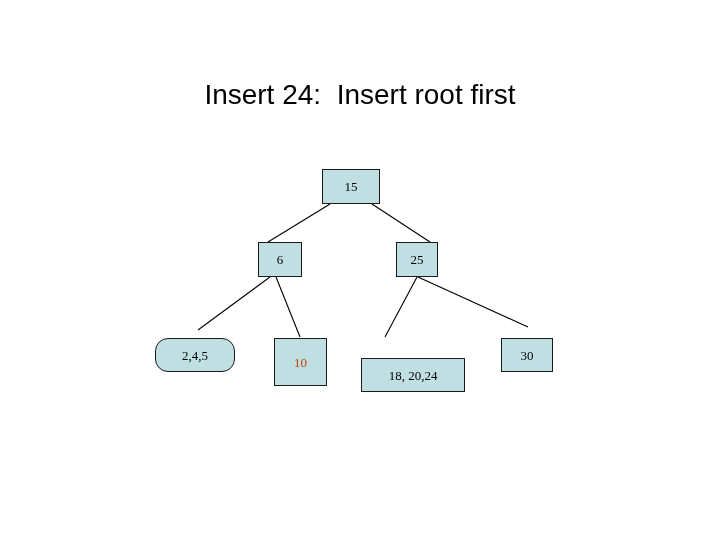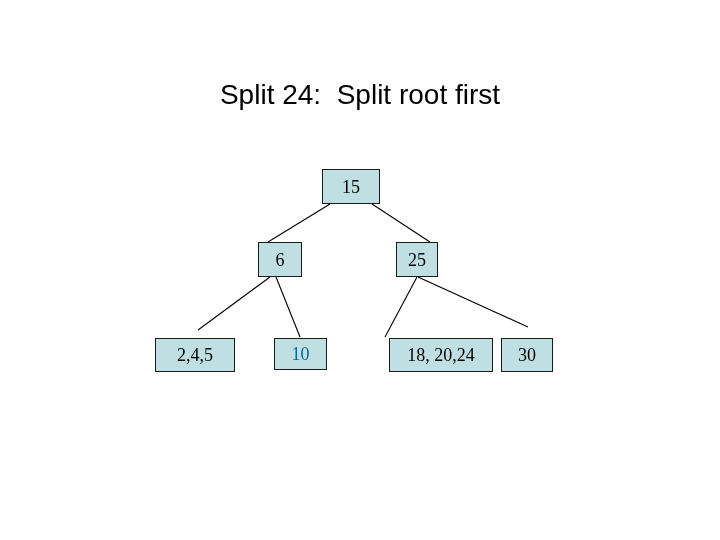--- a/index.html
+++ b/index.html
@@ -43,32 +43,32 @@
   }
   .tree-node {
     position: absolute;
     box-sizing: border-box;
     background: #bfdfe2;
     border: 1.4px solid #1a1a1a;
     display: flex;
     align-items: center;
     justify-content: center;
     font-family: "Liberation Serif", serif;
-    font-size: 18px;
+    font-size: 13px;
     color: #000000;
     line-height: 1;
     white-space: nowrap;
   }
 </style>
 </head>
 <body>
 
 <div id="slide">
 
-  <div id="slide-title">Split 24:  Split root first</div>
+  <div id="slide-title">Insert 24:  Insert root first</div>
 
   <svg id="tree-svg" viewBox="0 0 720 540" xmlns="http://www.w3.org/2000/svg">
     <g id="edge-group" stroke="#000000" stroke-width="1.1" fill="none">
         <line x1="330" y1="204" x2="268" y2="242"></line>
         <line x1="372" y1="204" x2="430" y2="242"></line>
         <line x1="270" y1="277" x2="198" y2="330"></line>
         <line x1="276" y1="277" x2="300" y2="337"></line>
         <line x1="417" y1="277" x2="385" y2="337"></line>
         <line x1="418" y1="277" x2="528" y2="327"></line>
       </g>
@@ -77,27 +77,27 @@
   <div id="node-layer">
       <div class="tree-node" style="left: 322px; top: 169px; width: 58px; height: 35px; background: rgb(191, 223, 226); border-color: rgb(26, 26, 26); color: rgb(0, 0, 0);">
         <span>15</span>
       </div>
       <div class="tree-node" style="left: 258px; top: 242px; width: 44px; height: 35px; background: rgb(191, 223, 226); border-color: rgb(26, 26, 26); color: rgb(0, 0, 0);">
         <span>6</span>
       </div>
       <div class="tree-node" style="left: 396px; top: 242px; width: 42px; height: 35px; background: rgb(191, 223, 226); border-color: rgb(26, 26, 26); color: rgb(0, 0, 0);">
         <span>25</span>
       </div>
-      <div class="tree-node" style="left: 155px; top: 338px; width: 80px; height: 34px; background: rgb(191, 223, 226); border-color: rgb(26, 26, 26); color: rgb(0, 0, 0);">
+      <div class="tree-node" style="left: 155px; top: 338px; width: 80px; height: 34px; background: rgb(191, 223, 226); border-color: rgb(26, 26, 26); color: rgb(0, 0, 0); border-radius: 13px;">
         <span>2,4,5</span>
       </div>
-      <div class="tree-node" style="left: 274px; top: 338px; width: 53px; height: 32px; background: rgb(191, 223, 226); border-color: rgb(26, 26, 26); color: #0369a1;">
+      <div class="tree-node" style="left: 274px; top: 338px; width: 53px; height: 48px; background: rgb(191, 223, 226); border-color: rgb(26, 26, 26); color: #c2410c;">
         <span>10</span>
       </div>
-      <div class="tree-node" style="left: 361px; top: 338px; width: 104px; height: 34px; background: rgb(191, 223, 226); border-color: rgb(26, 26, 26); color: rgb(0, 0, 0); margin-left: 28px;">
+      <div class="tree-node" style="left: 361px; top: 358px; width: 104px; height: 34px; background: rgb(191, 223, 226); border-color: rgb(26, 26, 26); color: rgb(0, 0, 0);">
         <span>18, 20,24</span>
       </div>
       <div class="tree-node" style="left: 501px; top: 338px; width: 52px; height: 34px; background: rgb(191, 223, 226); border-color: rgb(26, 26, 26); color: rgb(0, 0, 0);">
         <span>30</span>
       </div>
     </div>
 
 </div>
 
 </body></html>

